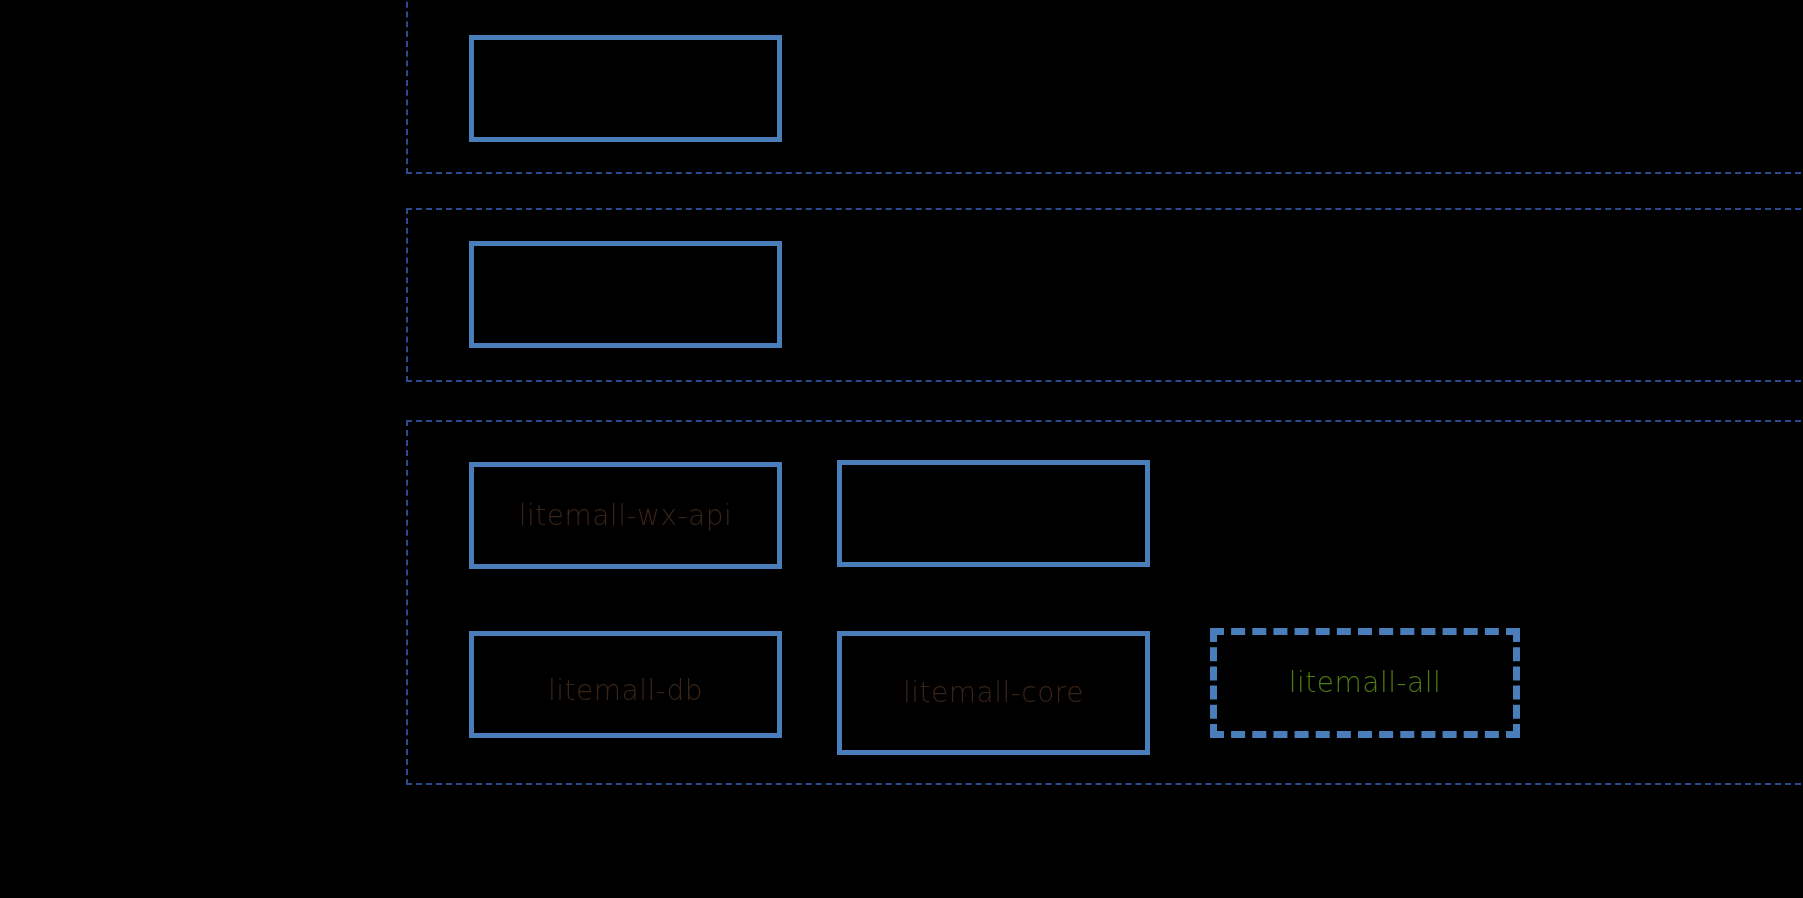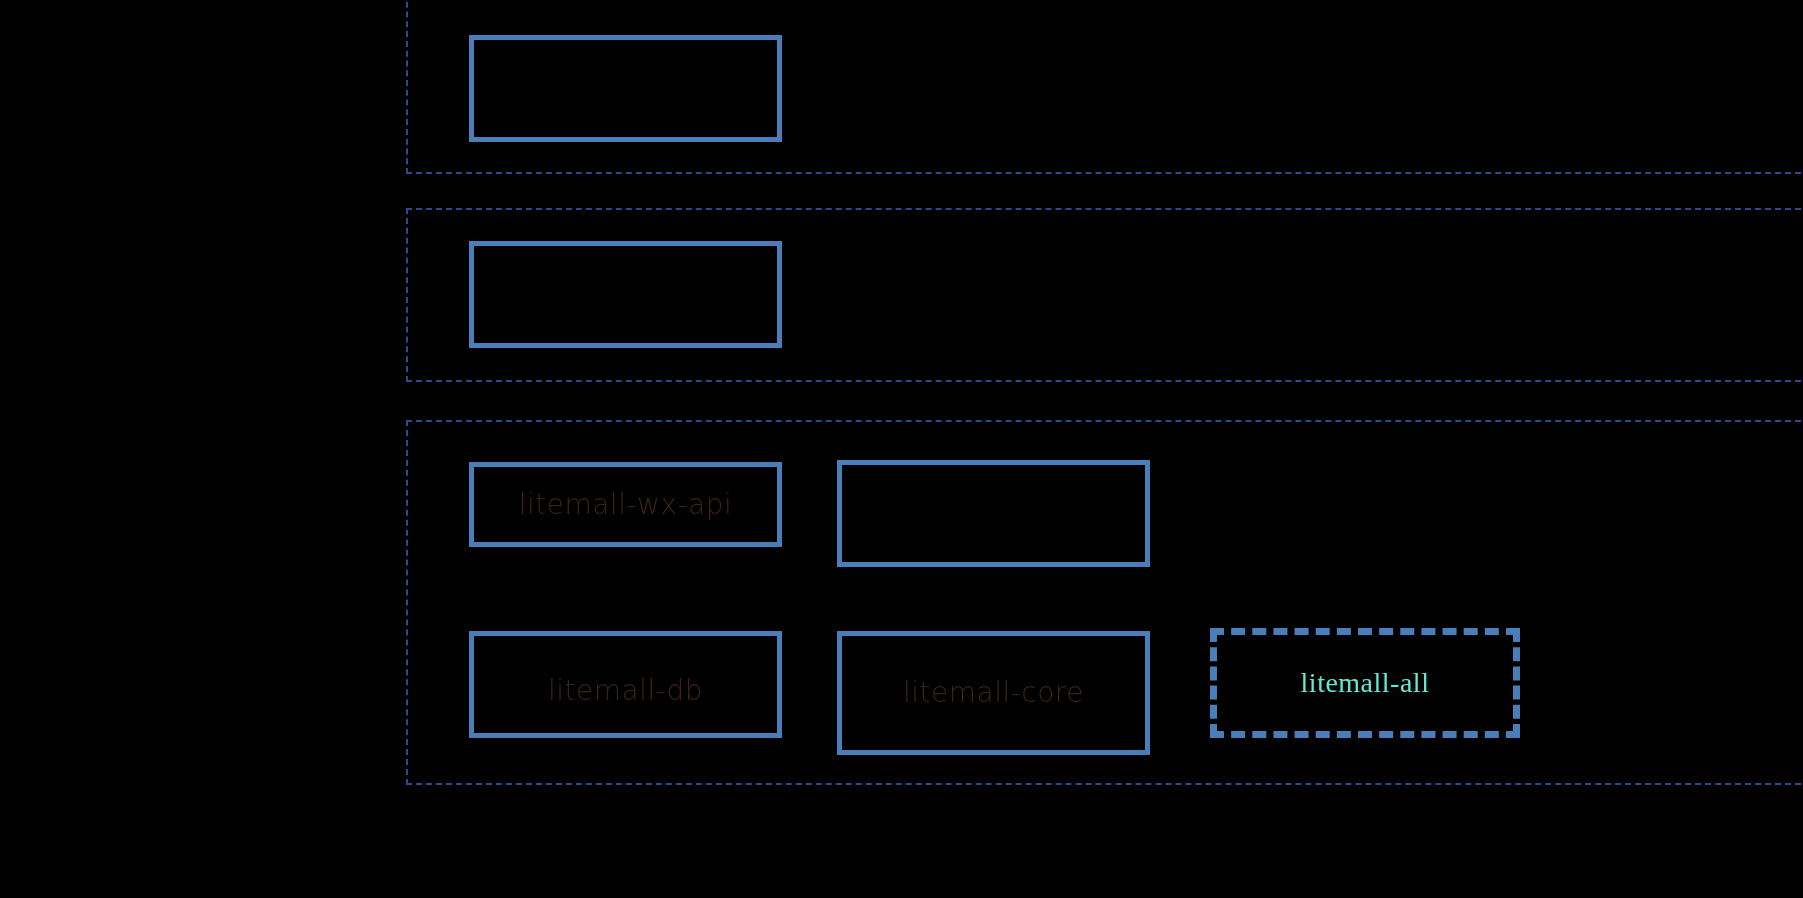--- a/index.html
+++ b/index.html
@@ -63,29 +63,29 @@
       <div class="module" style="left: 61px; top: 41px; width: 313px; height: 107px; border-color: rgb(74, 126, 187);">
         <span class="module-label" style="color: rgb(58, 36, 21);"></span>
       </div>
     </div>
     <div class="layer" style="left: 406px; top: 208px; width: 1405px; height: 174px; border-color: rgb(43, 74, 143);">
       <div class="module" style="left: 61px; top: 31px; width: 313px; height: 107px; border-color: rgb(74, 126, 187);">
         <span class="module-label" style="color: rgb(58, 36, 21);"></span>
       </div>
     </div>
     <div class="layer" style="left: 406px; top: 420px; width: 1405px; height: 365px; border-color: rgb(43, 74, 143);">
-      <div class="module" style="left: 61px; top: 40px; width: 313px; height: 85px; border-color: rgb(74, 126, 187);">
+      <div class="module" style="left: 61px; top: 40px; width: 313px; height: 107px; border-color: rgb(74, 126, 187);">
         <span class="module-label" style="color: rgb(58, 36, 21);">litemall-wx-api</span>
       </div>
       <div class="module" style="left: 429px; top: 38px; width: 313px; height: 107px; border-color: rgb(74, 126, 187);">
         <span class="module-label" style="color: rgb(58, 36, 21);"></span>
       </div>
       <div class="module" style="left: 61px; top: 209px; width: 313px; height: 107px; border-color: rgb(74, 126, 187);">
         <span class="module-label" style="color: rgb(58, 36, 21); margin-top: 12px;">litemall-db</span>
       </div>
       <div class="module" style="left: 429px; top: 209px; width: 313px; height: 124px; border-color: rgb(74, 126, 187);">
         <span class="module-label" style="color: rgb(58, 36, 21);">litemall-core</span>
       </div>
       <div class="module dashed" style="left: 802px; top: 206px; width: 310px; height: 110px; border-color: rgb(74, 126, 187);">
-        <span class="module-label" style="color: #5eead4; font-family: Liberation Serif, serif;">litemall-all</span>
+        <span class="module-label" style="color: #4d7c0f;">litemall-all</span>
       </div>
     </div>
   </div>
 
 </body></html>

